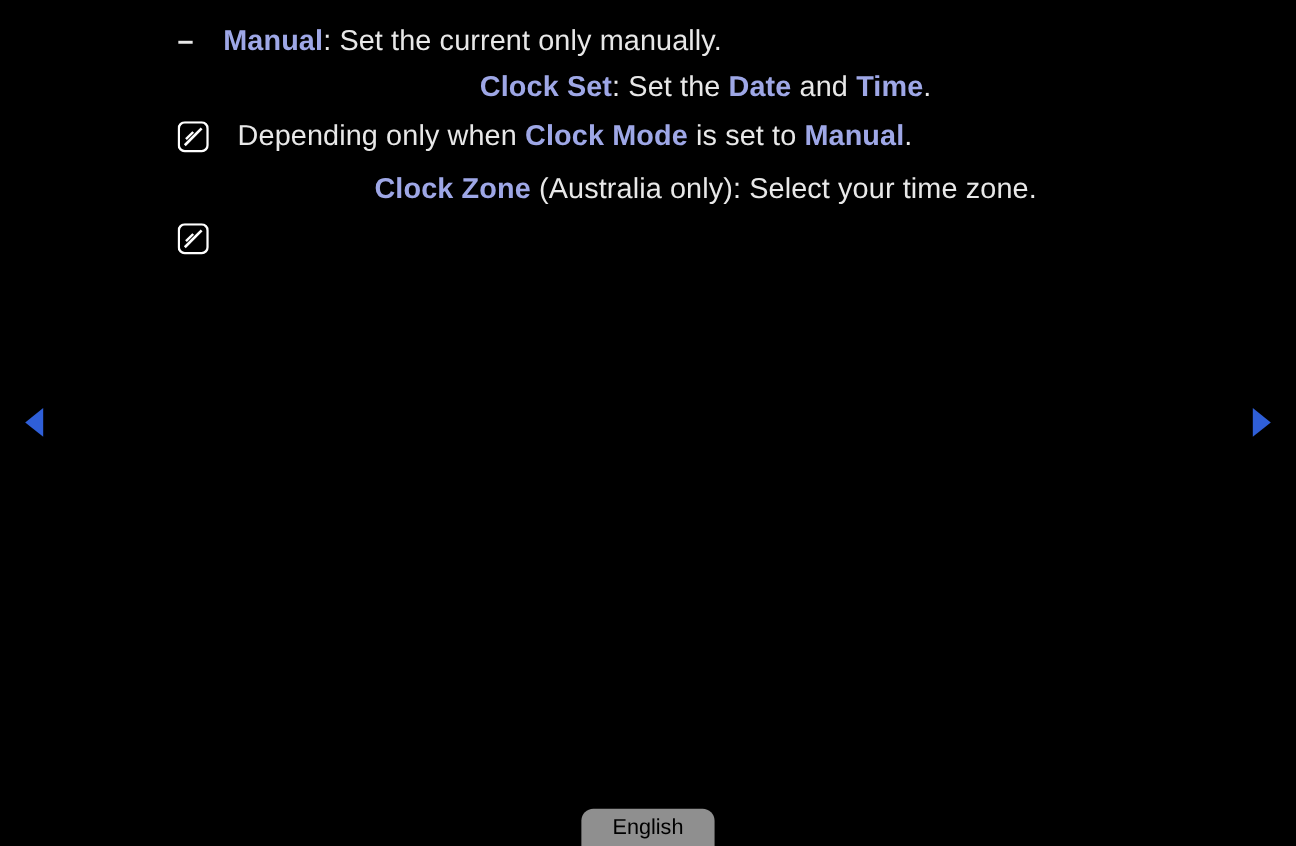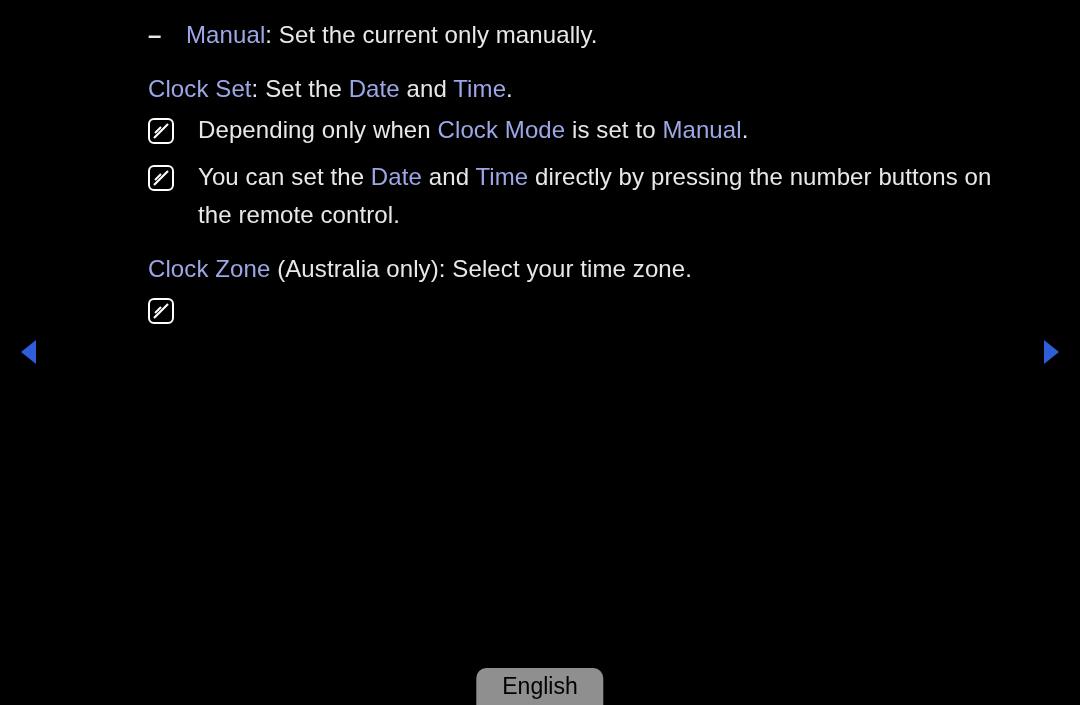--- a/index.html
+++ b/index.html
@@ -18,21 +18,21 @@
     top: 16px;
     width: 880px;
     color: #e8e8e8;
     font-size: 24px;
     line-height: 38px;
     font-weight: 400;
     letter-spacing: 0.1px;
   }
   .hl {
     color: #9ea7e6;
-    font-weight: 400;
+    font-weight: 700;
   }
   .row {
     margin-bottom: 0px;
   }
   .dash-row {
     display: flex;
   }
   .dash {
     width: 38px;
     flex-shrink: 0;
@@ -46,38 +46,39 @@
   .note-icon {
     width: 50px;
     flex-shrink: 0;
     padding-top: 6px;
   }
   .note-icon svg {
     width: 26px;
     height: 26px;
   }
   .plain-row {
-    margin-top: 16px;
+    margin-top: 0;
+    text-align: center;
   }
   .arrow {
     position: absolute;
     top: 338px;
     cursor: pointer;
   }
   .arrow svg { display: block; }
   .arrow-left { left: 18px; }
   .arrow-right { right: 18px; }
   .lang-pill {
     position: absolute;
     left: 50%;
     transform: translateX(-50%);
     bottom: 0px;
     background: #8f8f8f;
     color: #000;
-    font-size: 23px;
+    font-size: 18px;
     font-weight: 500;
     padding: 5px 26px;
     border-radius: 10px 10px 0 0;
   }
 </style>
 </head>
 <body>
 
 <div class="content">
 
@@ -99,32 +100,20 @@
           <rect x="1" y="1" width="24" height="24" rx="5" fill="none" stroke="#fff" stroke-width="2"></rect>
           <path d="M6 20 L20 6" stroke="#fff" stroke-width="2.2"></path>
           <path d="M7 15 C9 13 11 11 13 9" stroke="#fff" stroke-width="2" fill="none"></path>
         </svg>
     </div>
     <div>
       <span>Depending only when </span><span class="hl">Clock Mode</span><span> is set to </span><span class="hl">Manual</span><span>.</span>
     </div>
   </div>
 
-  <div class="row note-row">
-    <div class="note-icon">
-      <svg viewBox="0 0 26 26">
-          <rect x="1" y="1" width="24" height="24" rx="5" fill="none" stroke="#fff" stroke-width="2"></rect>
-          <path d="M6 20 L20 6" stroke="#fff" stroke-width="2.2"></path>
-          <path d="M7 15 C9 13 11 11 13 9" stroke="#fff" stroke-width="2" fill="none"></path>
-        </svg>
-    </div>
-    <div>
-      <span>You can set the </span><span class="hl">Date</span><span> and </span><span class="hl">Time</span><span> directly by pressing the number buttons on the remote control.</span>
-    </div>
-  </div>
 
   <div class="row plain-row">
     <span class="hl">Clock Zone</span><span> (Australia only): Select your time zone.</span>
   </div>
 
   <div class="row note-row">
     <div class="note-icon">
       <svg viewBox="0 0 26 26">
           <rect x="1" y="1" width="24" height="24" rx="5" fill="none" stroke="#fff" stroke-width="2"></rect>
           <path d="M6 20 L20 6" stroke="#fff" stroke-width="2.2"></path>

